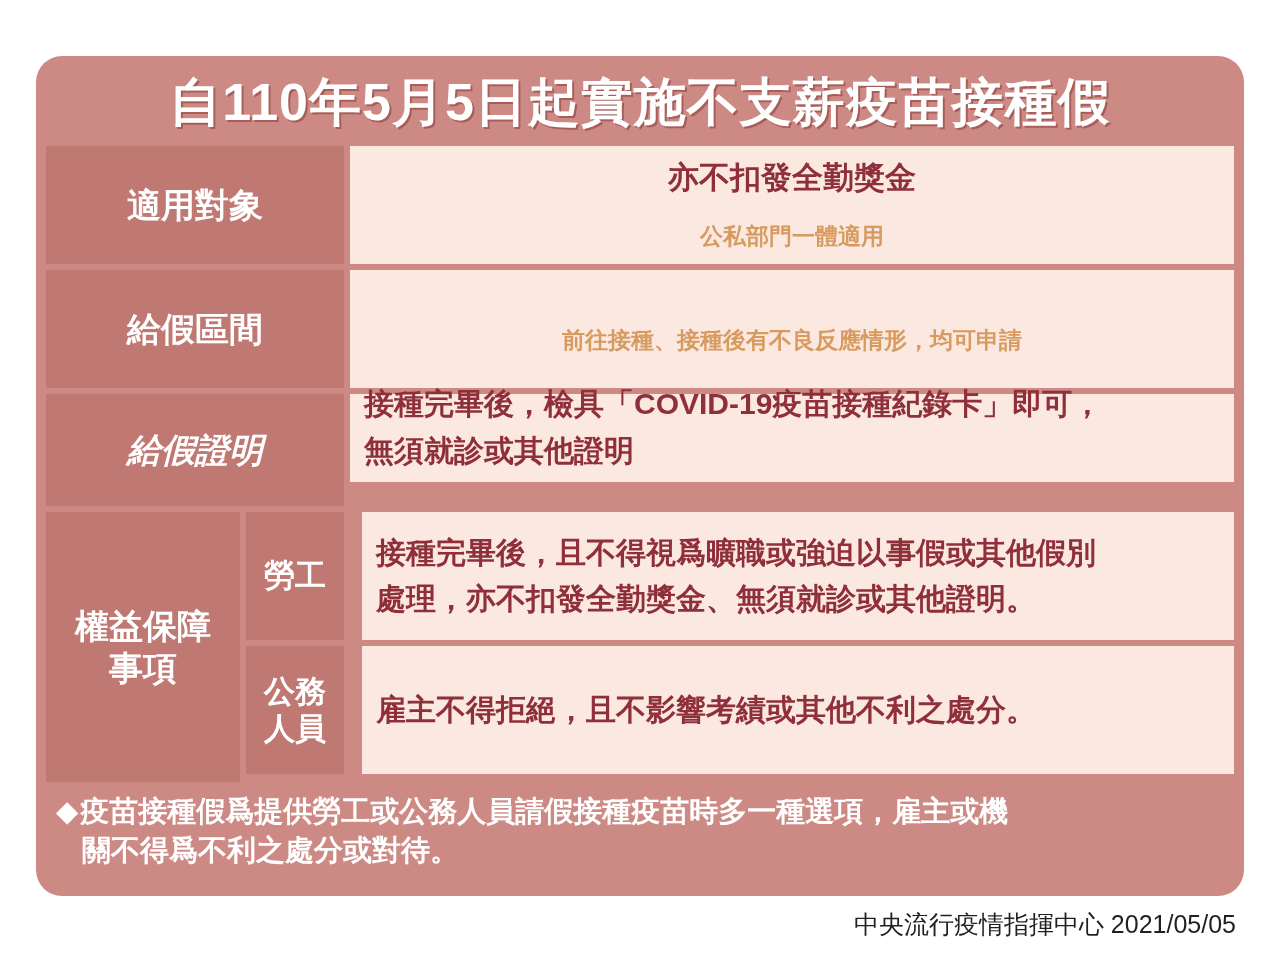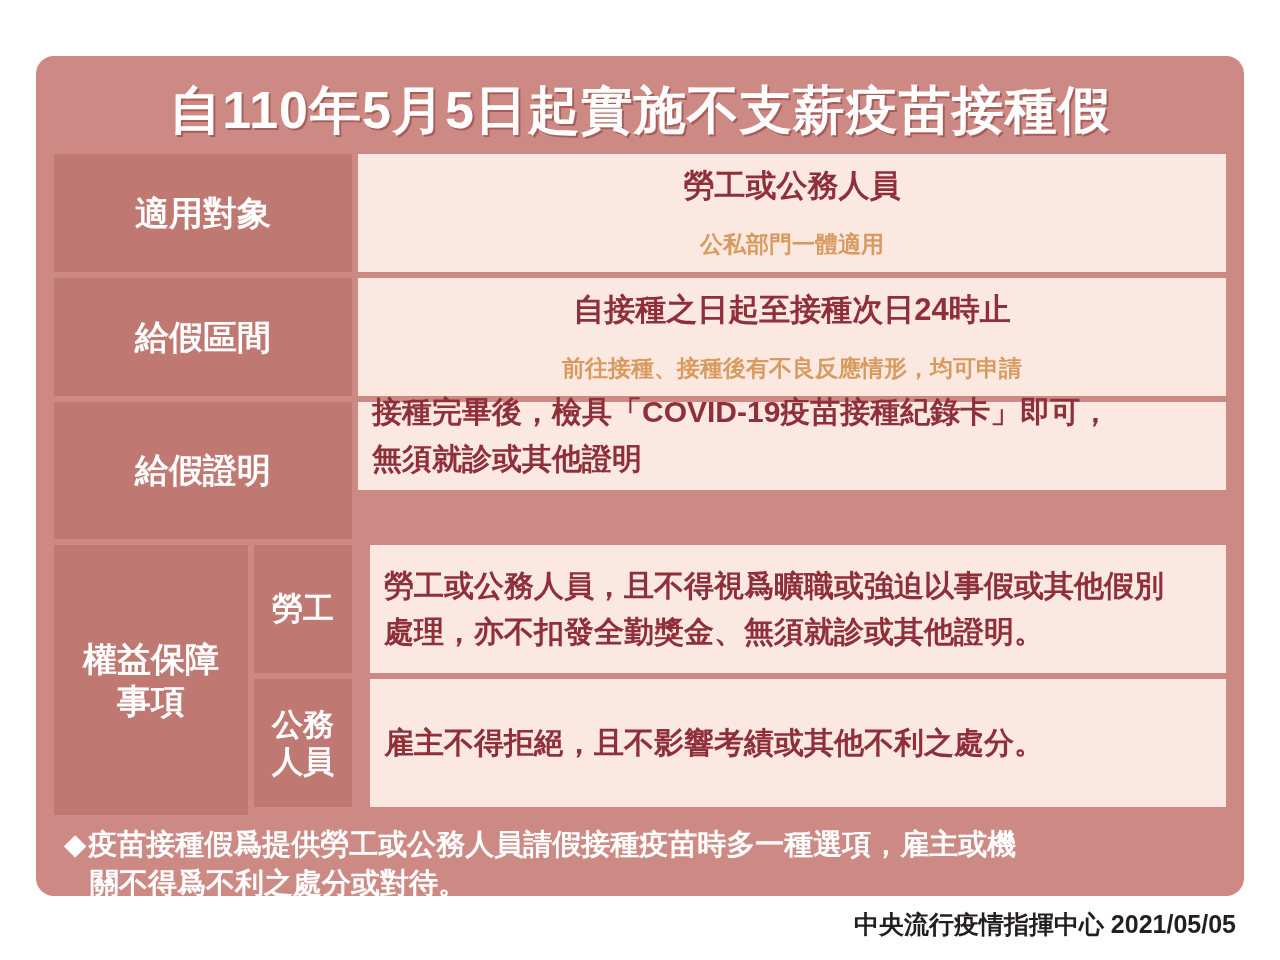--- a/index.html
+++ b/index.html
@@ -14,23 +14,23 @@
     overflow: hidden;
   }
 
   .poster {
     position: absolute;
     left: 36px;
     top: 56px;
     width: 1208px;
     height: 840px;
     background: #cd8a85;
-    border-radius: 18px;
-    box-sizing: border-box;
-    padding: 12px;
+    border-radius: 26px;
+    box-sizing: border-box;
+    padding: 4px;
   }
 
   
   .title-bar {
     height: 86px;
     display: flex;
     align-items: center;
     justify-content: center;
   }
   .title-text {
@@ -91,21 +91,21 @@
     line-height: 1.3;
     font-family: Liberation Serif, serif;
   }
 
   .row-target .label-cell { height: 118px; }
   .row-target .content-cell { height: 118px; }
 
   .row-period .label-cell { height: 118px; }
   .row-period .content-cell { height: 118px; }
 
-  .row-proof .label-cell { height: 137px; }
+  .row-proof .label-cell { height: 112px; font-style: italic; }
   .row-proof .content-cell {
     height: 88px;
     justify-content: flex-end;
     padding-left: 14px;
   }
   .c-left {
     font-size: 30px;
     font-weight: bold;
     color: #8f2f3a;
     text-align: left;
@@ -172,48 +172,47 @@
   }
   .footnote .bullet { margin-right: 2px; }
   .footnote .l2 { display: block; padding-left: 26px; }
 
   
   .source {
     position: absolute;
     right: 44px;
     top: 908px;
     font-size: 25px;
-    font-weight: bold;
+    font-weight: normal;
     color: #231f20;
     white-space: nowrap;
   }
 </style>
 </head>
 <body>
 
 <div class="poster">
 
   <div class="title-bar">
     <div class="title-text">自110年5月5日起實施不支薪疫苗接種假</div>
   </div>
 
   <div class="table">
 
     <div class="row row-target">
       <div class="label-cell">適用對象</div>
       <div class="content-cell">
-        <div class="c-main">勞工或公務人員</div>
+        <div class="c-main">亦不扣發全勤獎金</div>
         <div class="c-sub">公私部門一體適用</div>
       </div>
     </div>
 
     <div class="row row-period">
       <div class="label-cell">給假區間</div>
       <div class="content-cell">
-        <div class="c-main">自接種之日起至接種次日24時止</div>
         <div class="c-sub">前往接種、接種後有不良反應情形，均可申請</div>
       </div>
     </div>
 
     <div class="row row-proof">
       <div class="label-cell">給假證明</div>
       <div class="content-cell">
         <div class="c-left">接種完畢後，檢具「COVID-19疫苗接種紀錄卡」即可，</div>
         <div class="c-left">無須就診或其他證明</div>
       </div>
@@ -224,21 +223,21 @@
         <span>
           <span>權益保障</span><br>
           <span>事項</span>
         </span>
       </div>
       <div class="rights-right">
 
         <div class="sub-row sub-row-worker">
           <div class="sub-label">勞工</div>
           <div class="content-cell">
-            <div class="c-left">勞工或公務人員，且不得視爲曠職或強迫以事假或其他假別</div>
+            <div class="c-left">接種完畢後，且不得視爲曠職或強迫以事假或其他假別</div>
             <div class="c-left">處理，亦不扣發全勤獎金、無須就診或其他證明。</div>
           </div>
         </div>
 
         <div class="sub-row sub-row-officer">
           <div class="sub-label">
             <span>
               <span>公務</span><br>
               <span>人員</span>
             </span>

